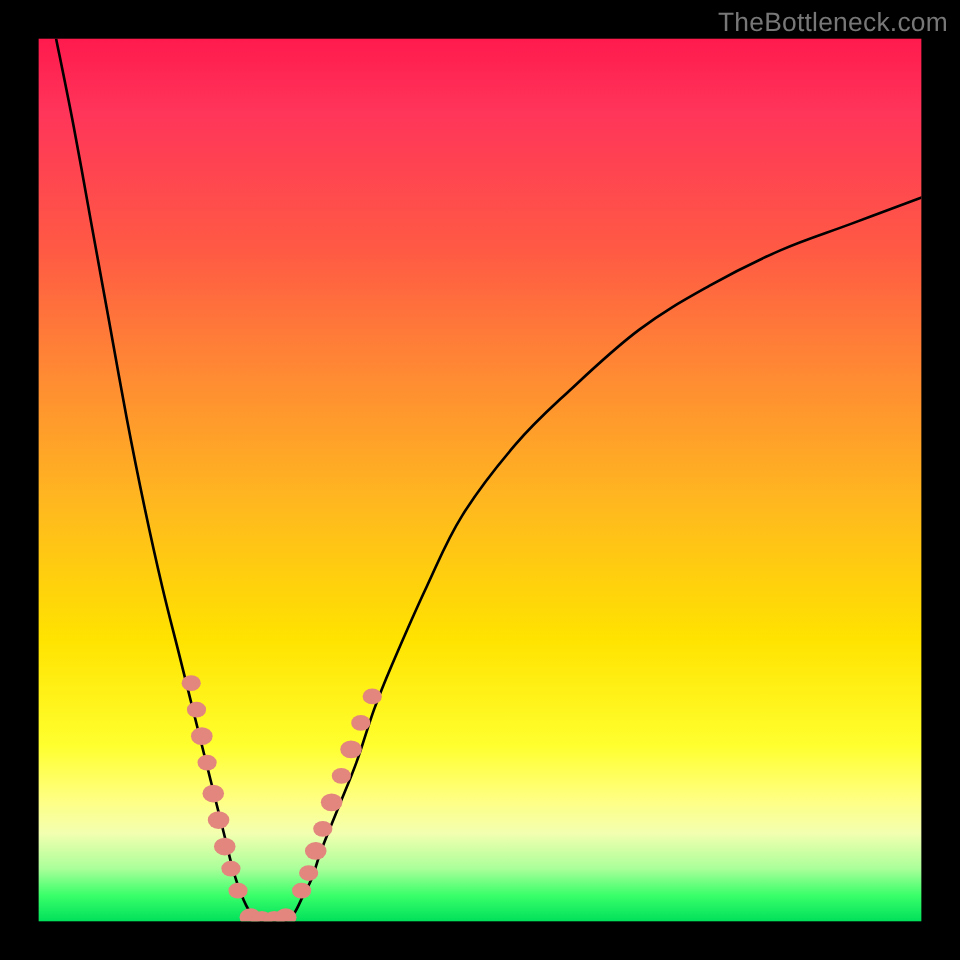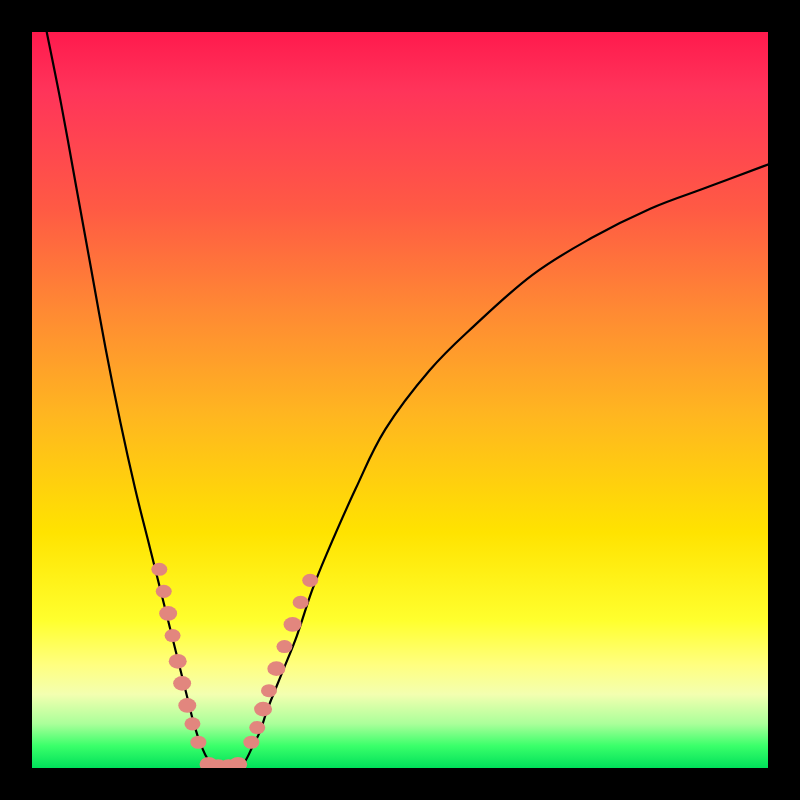--- a/index.html
+++ b/index.html
@@ -59,20 +59,21 @@
     color: #777;
     font-size: 22px;
     letter-spacing: 0.2px;
     user-select: none;
   }
 </style>
 </head>
 <body>
 
 <div class="frame">
+  <div class="watermark">TheBottleneck.com</div>
   <div class="plot-area">
     <div class="gradient"></div>
     <svg class="curves" viewBox="0 0 736 736" preserveAspectRatio="none">
       <g id="curve-layer">
           <path d="M 14.72 0 C 17.369600000000002 13.248000000000003, 24.140800000000002 45.77920000000003, 29.44 73.60000000000002 C 34.7392 101.42080000000001, 38.8608 125.41439999999996, 44.16 154.55999999999995 C 49.459199999999996 183.70559999999995, 53.5808 206.37439999999998, 58.88 235.51999999999998 C 64.17920000000001 264.6656, 68.30080000000001 288.6592, 73.60000000000001 316.48 C 78.89920000000001 344.30080000000004, 83.0208 364.90880000000004, 88.32 390.08000000000004 C 93.61919999999999 415.25120000000004, 97.74080000000001 433.7984, 103.04 456.32 C 108.3392 478.84159999999997, 112.4608 494.00320000000005, 117.76 515.2 C 123.0592 536.3968000000001, 128.5056 558.1824, 132.48 574.08 C 136.4544 589.9776, 137.1904 592.9216, 139.84 603.52 C 142.4896 614.1184, 144.55040000000002 622.3616000000001, 147.20000000000002 632.96 C 149.8496 643.5584, 151.9104 651.8016, 154.56 662.4 C 157.2096 672.9984, 159.2704 682.5664, 161.92 691.84 C 164.56959999999998 701.1136, 166.6304 707.2959999999999, 169.28 713.92 C 171.9296 720.544, 173.9904 724.6655999999999, 176.64 728.64 C 179.28959999999998 732.6144, 182.6752 734.6752, 184 736" fill="none" stroke="#000000" stroke-width="2.2" stroke-linecap="round"></path>
           <path d="M 206.08 736 C 207.40480000000002 734.6752, 210.7904 732.6144, 213.44 728.64 C 216.0896 724.6655999999999, 218.1504 719.2192, 220.79999999999998 713.92 C 223.44959999999998 708.6207999999999, 225.5104 705.8240000000001, 228.16 699.2 C 230.8096 692.576, 231.5456 687.7184, 235.52 677.12 C 239.4944 666.5216, 244.94080000000002 653.568, 250.24 640.3199999999999 C 255.5392 627.0719999999999, 259.6608 618.0928, 264.96 603.52 C 270.25919999999996 588.9472, 274.3808 573.9328, 279.68 559.36 C 284.9792 544.7872, 286.45120000000003 541.1071999999999, 294.40000000000003 522.56 C 302.34880000000004 504.01279999999997, 313.2416 478.84159999999997, 323.84 456.32 C 334.43839999999994 433.7984, 340.032 418.6368, 353.28 397.44 C 366.52799999999996 376.2432, 381.54240000000004 357.1071999999999, 397.44000000000005 338.55999999999995 C 413.33760000000007 320.01279999999997, 423.0528 311.6224, 441.59999999999997 294.40000000000003 C 460.14719999999994 277.17760000000004, 479.2832 258.7776, 500.48 242.88 C 521.6768000000001 226.98239999999998, 538.1632 218.00320000000005, 559.36 206.08000000000004 C 580.5568000000001 194.15680000000003, 597.0432000000001 185.9136, 618.24 176.64 C 639.4368 167.36639999999997, 655.9232 162.50879999999995, 677.12 154.55999999999995 C 698.3168000000001 146.61119999999994, 725.4016 136.4544, 736 132.48000000000002" fill="none" stroke="#000000" stroke-width="2.2" stroke-linecap="round"></path>
           <path d="M 184 736 C 185.3248 736, 188.71040000000002 736, 191.36 736 C 194.0096 736, 196.07040000000003 736, 198.72000000000003 736 C 201.36960000000002 736, 204.7552 736, 206.08 736" fill="none" stroke="#000000" stroke-width="2.2" stroke-linecap="round"></path>
         </g>
       <g id="marker-layer">
           <ellipse cx="127.32800000000002" cy="537.28" rx="8" ry="6.56" fill="#e2867e" stroke="#a84a46" stroke-width="0"></ellipse>

